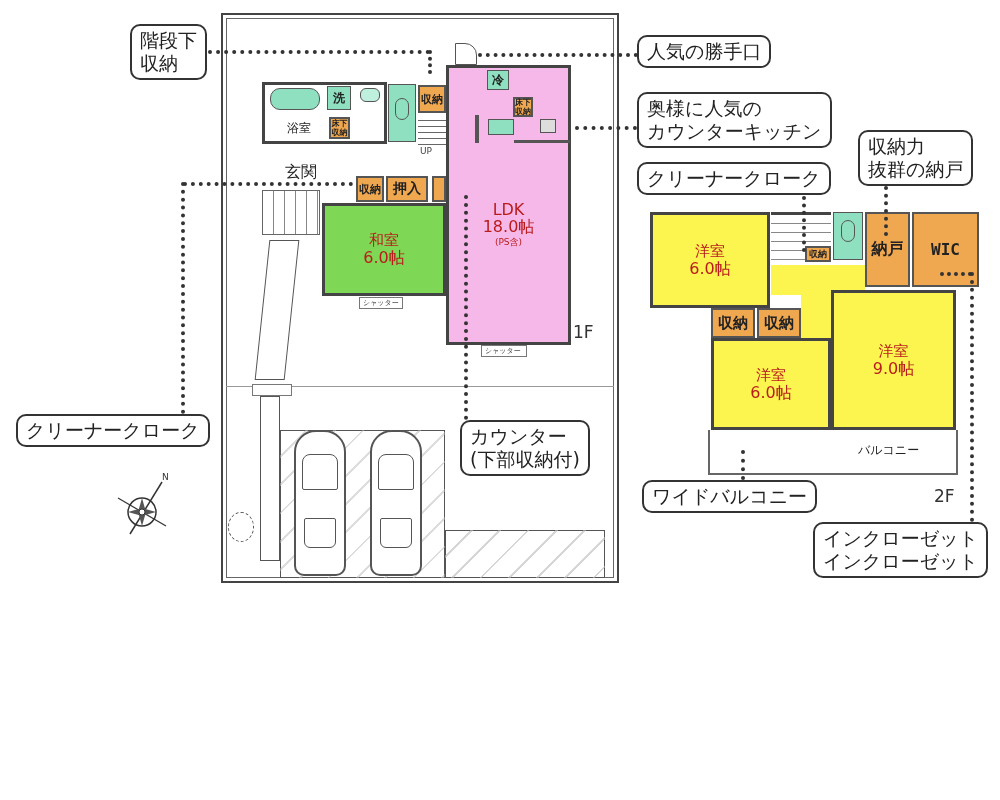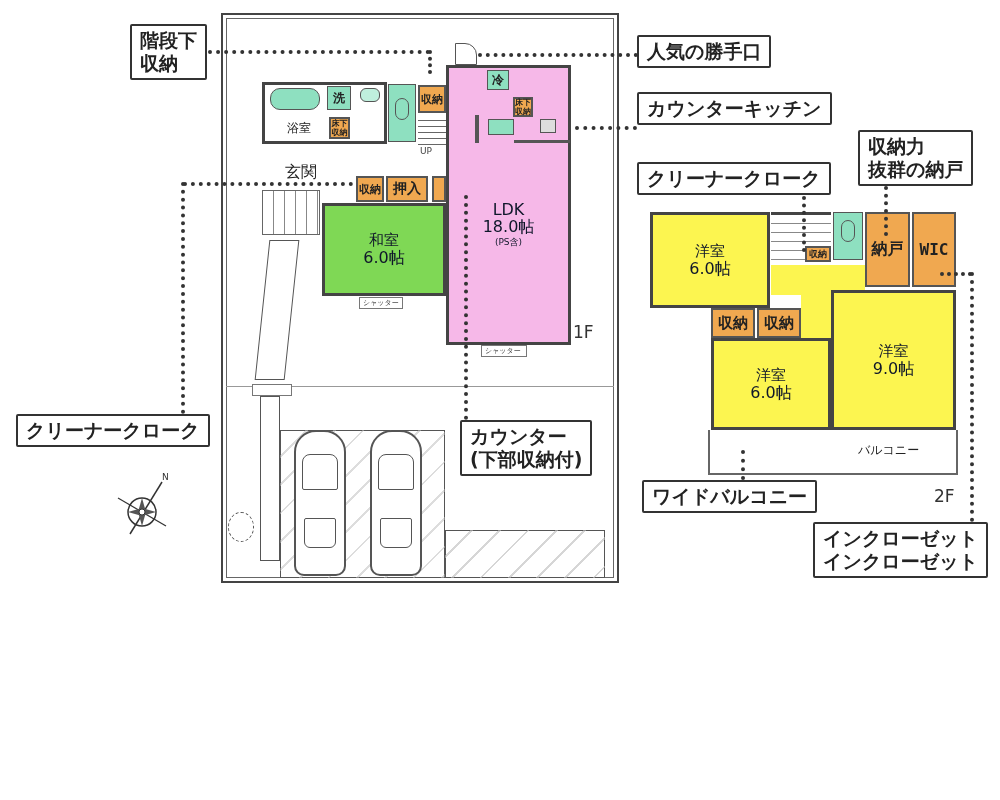--- a/index.html
+++ b/index.html
@@ -1,26 +1,26 @@
 <!DOCTYPE html>
 <html><head>
 <meta charset="utf-8">
 <style>
   * { box-sizing: border-box; margin: 0; padding: 0; }
   body { width: 1000px; height: 800px; background: #ffffff; position: relative; overflow: hidden;
          font-family: "DejaVu Sans", sans-serif; color: #222; }
   .abs { position: absolute; }
-  .callout { position: absolute; border: 2px solid #333; border-radius: 2px; background: #fff;
-             font-size: 19px; line-height: 23px; padding: 3px 8px; color: #222; white-space: nowrap; font-weight: bold; }
+  .callout { position: absolute; border: 2px solid #333; border-radius: 10px; background: #fff;
+             font-size: 19px; line-height: 23px; padding: 3px 8px; color: #222; white-space: nowrap; }
   .dot-h { position: absolute; height: 0; border-top: 4px dotted #333; }
   .dot-v { position: absolute; width: 0; border-left: 4px dotted #333; }
   .site { position: absolute; border: 2px solid #444; }
   .site-inner { position: absolute; border: 1px solid #666; }
   .room { position: absolute; border: 3px solid #444; display: flex; flex-direction: column;
-          align-items: center; justify-content: center; text-align: center; color: #0f172a; }
+          align-items: center; justify-content: center; text-align: center; color: #b91c1c; }
   .room .name { font-size: 15px; line-height: 17px; }
   .room .size { font-size: 16px; line-height: 18px; }
   .storage { position: absolute; background: #f0a850; border: 2px solid #555; font-weight: bold;
              display: flex; align-items: center; justify-content: center; color: #222; text-align: center; }
   .fixture { position: absolute; background: #8ee0c0; border: 1px solid #555; display:flex;
              align-items:center; justify-content:center; font-size: 12px; font-weight: bold; }
   .line { position: absolute; background: #555; }
   .thin { position: absolute; border: 1px solid #777; background: #fff; }
   .label-small { position: absolute; font-size: 11px; color: #444; white-space: nowrap; }
   .floor-tag { position: absolute; font-size: 17px; color: #333; }
@@ -104,21 +104,21 @@
 <div class="room" style="left:650px;top:212px;width:120px;height:96px;background:#fcf550;">
   <span class="name">洋室</span>
   <span class="size">6.0帖</span>
 </div>
 <div class="abs" style="left:771px;top:212px;width:60px;height:55px;border-top:3px solid #444;background:repeating-linear-gradient(180deg,#fff 0 8px,#888 8px 9px);"></div>
 <div class="storage" style="left:805px;top:246px;width:26px;height:16px;font-size:9px;">収納</div>
 <div class="label-small" style="left:780px;top:268px;font-size:9px;">DN</div>
 <div class="fixture" style="left:833px;top:212px;width:30px;height:48px;"></div>
 <div class="abs" style="left:841px;top:220px;width:14px;height:22px;border:1px solid #555;border-radius:7px;"></div>
 <div class="storage" style="left:865px;top:212px;width:45px;height:75px;font-size:16px;">納戸</div>
-<div class="storage" style="left:912px;top:212px;width:44px;height:75px;font-size:16px;font-family:'DejaVu Sans Mono',monospace;">WIC</div>
+<div class="storage" style="left:912px;top:212px;width:67px;height:75px;font-size:16px;font-family:'DejaVu Sans Mono',monospace;">WIC</div>
 <div class="abs" style="left:771px;top:265px;width:94px;height:30px;background:#fcf550;"></div>
 <div class="storage" style="left:711px;top:308px;width:44px;height:30px;font-size:15px;">収納</div>
 <div class="storage" style="left:757px;top:308px;width:44px;height:30px;font-size:15px;">収納</div>
 <div class="room" style="left:711px;top:338px;width:120px;height:92px;background:#fcf550;">
   <span class="name">洋室</span>
   <span class="size">6.0帖</span>
 </div>
 <div class="abs" style="left:801px;top:295px;width:30px;height:43px;background:#fcf550;"></div>
 <div class="room" style="left:831px;top:290px;width:125px;height:140px;background:#fcf550;">
   <span class="name">洋室</span>
@@ -134,20 +134,21 @@
 </div>
 <div class="dot-h" style="left:208px;top:50px;width:222px;"></div>
 <div class="dot-v" style="left:428px;top:50px;height:24px;"></div>
 
 <div class="callout" style="left:637px;top:35px;">
   <span>人気の勝手口</span>
 </div>
 <div class="dot-h" style="left:478px;top:53px;width:160px;"></div>
 
 <div class="callout" style="left:637px;top:92px;">
+  <div>奥様に人気の</div>
   <div>カウンターキッチン</div>
 </div>
 <div class="dot-h" style="left:575px;top:126px;width:62px;"></div>
 
 <div class="callout" style="left:637px;top:162px;">
   <span>クリーナークローク</span>
 </div>
 <div class="dot-v" style="left:802px;top:196px;height:56px;"></div>
 
 <div class="callout" style="left:858px;top:130px;">

